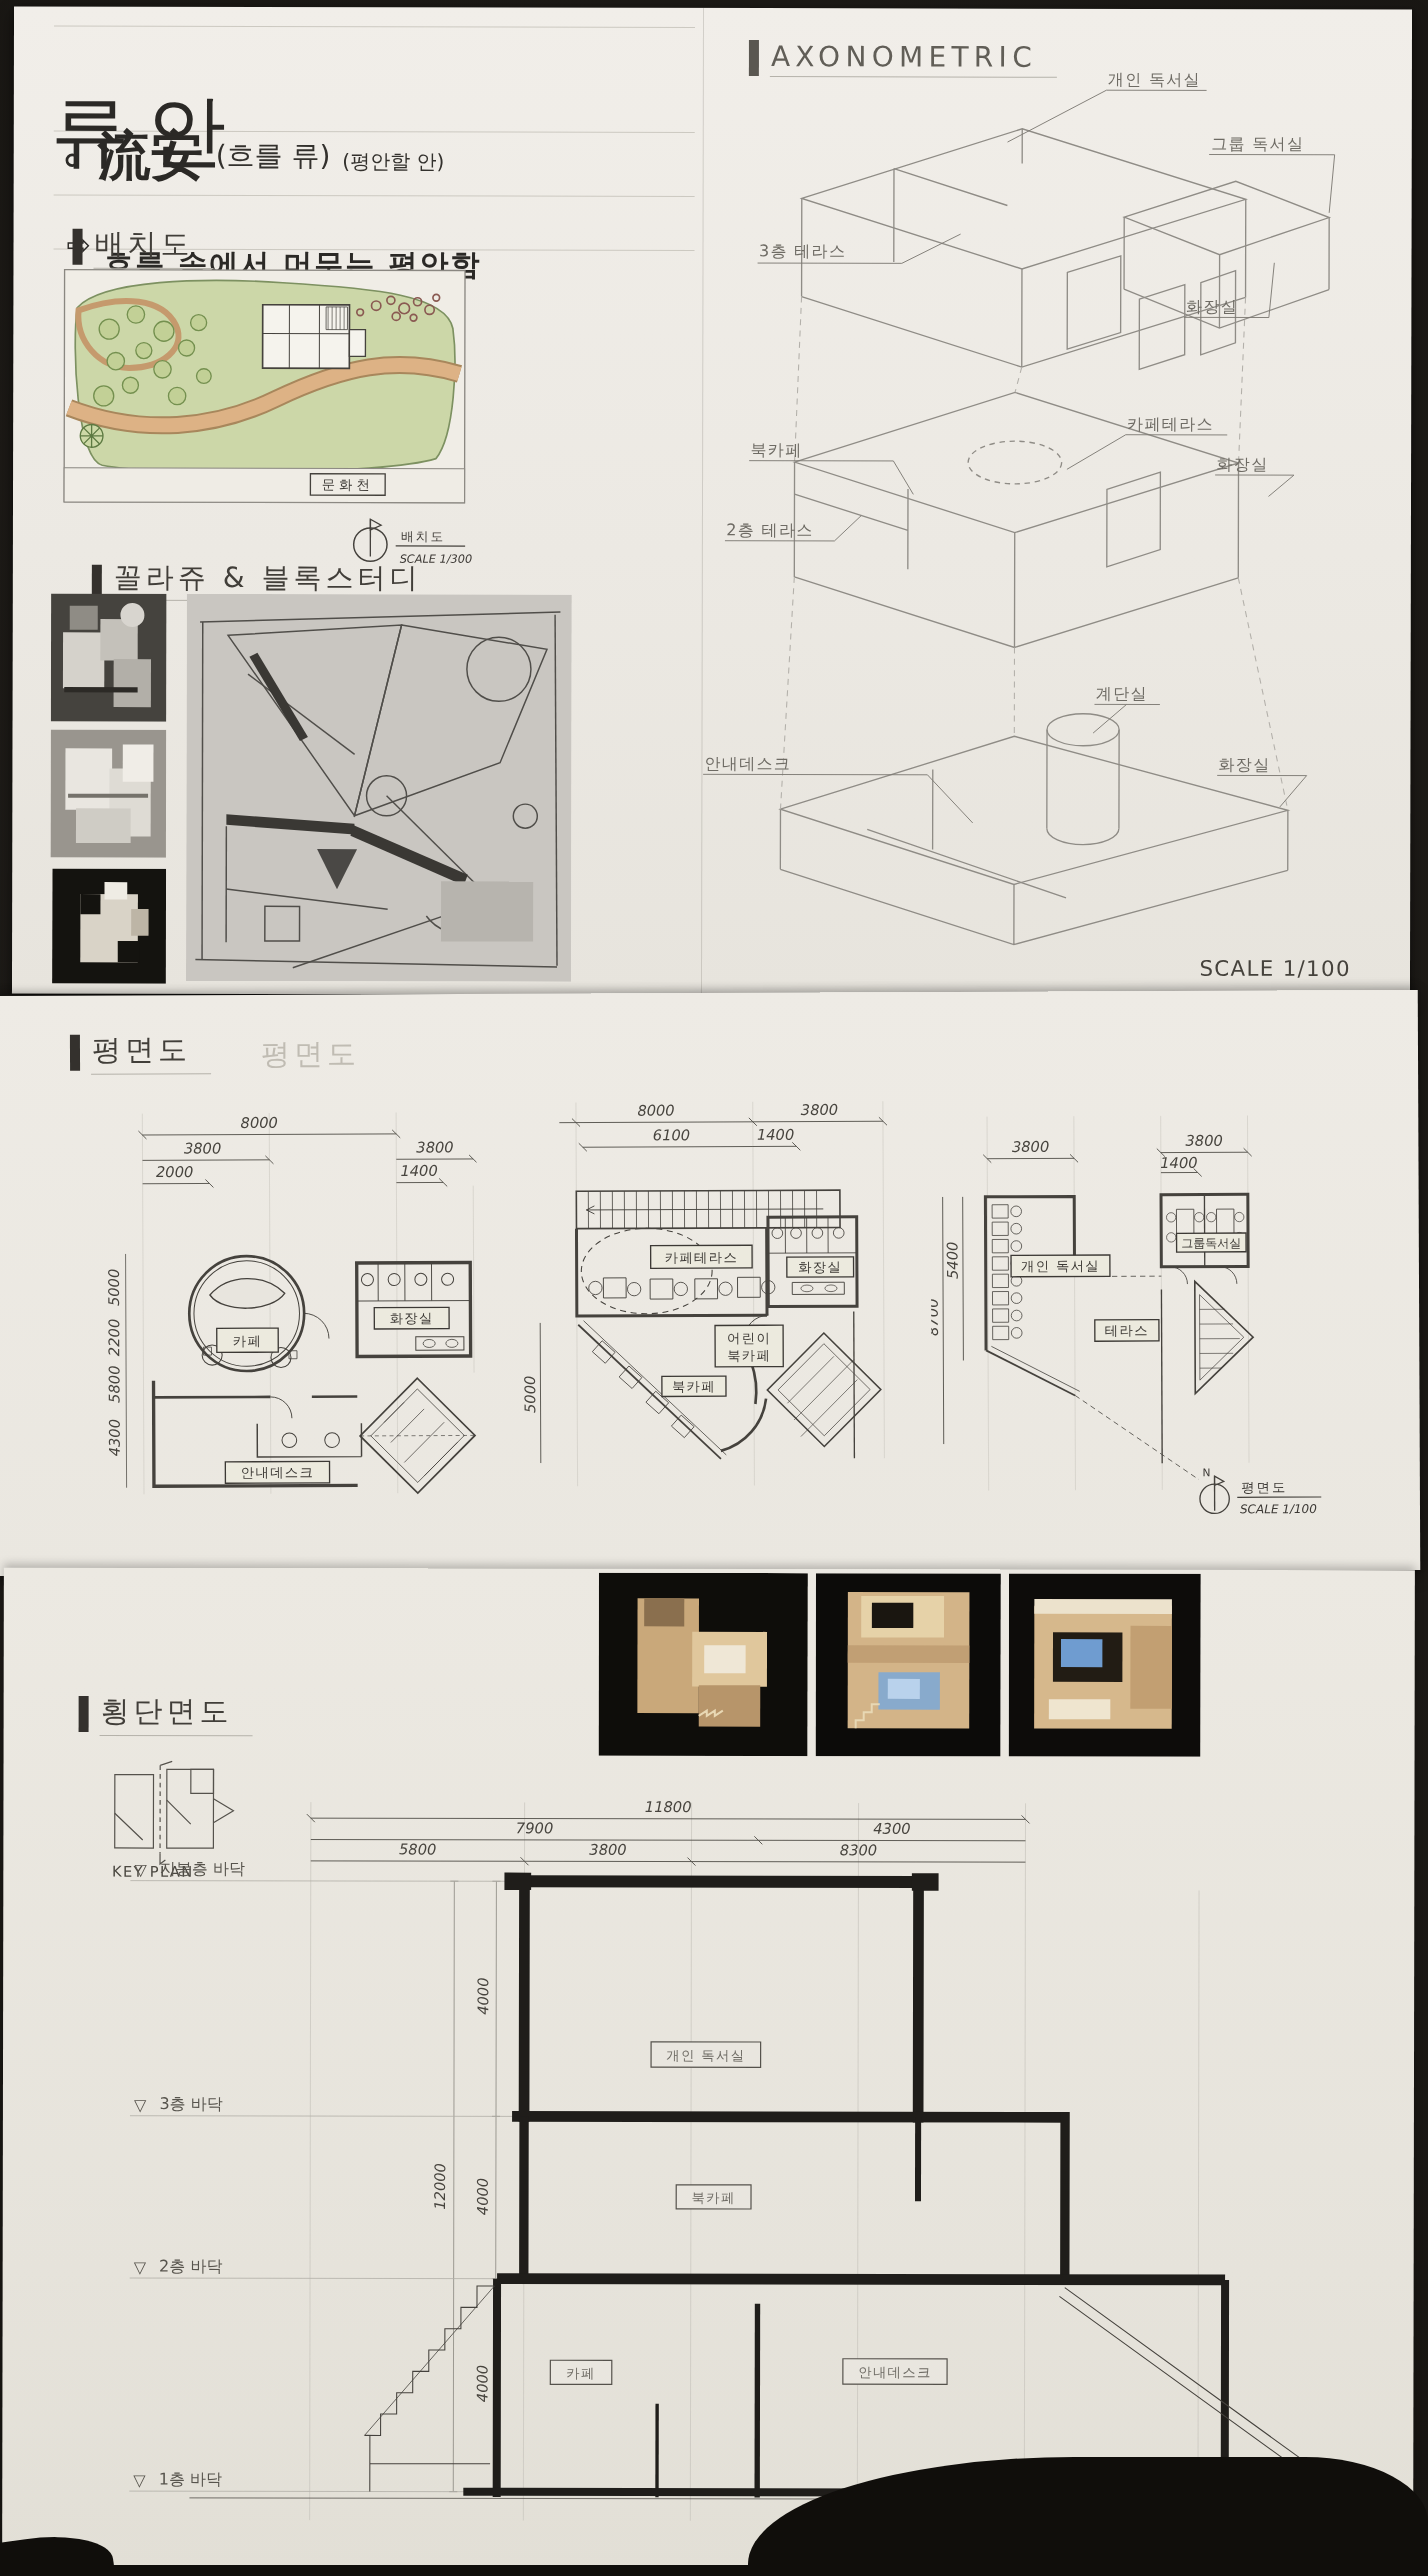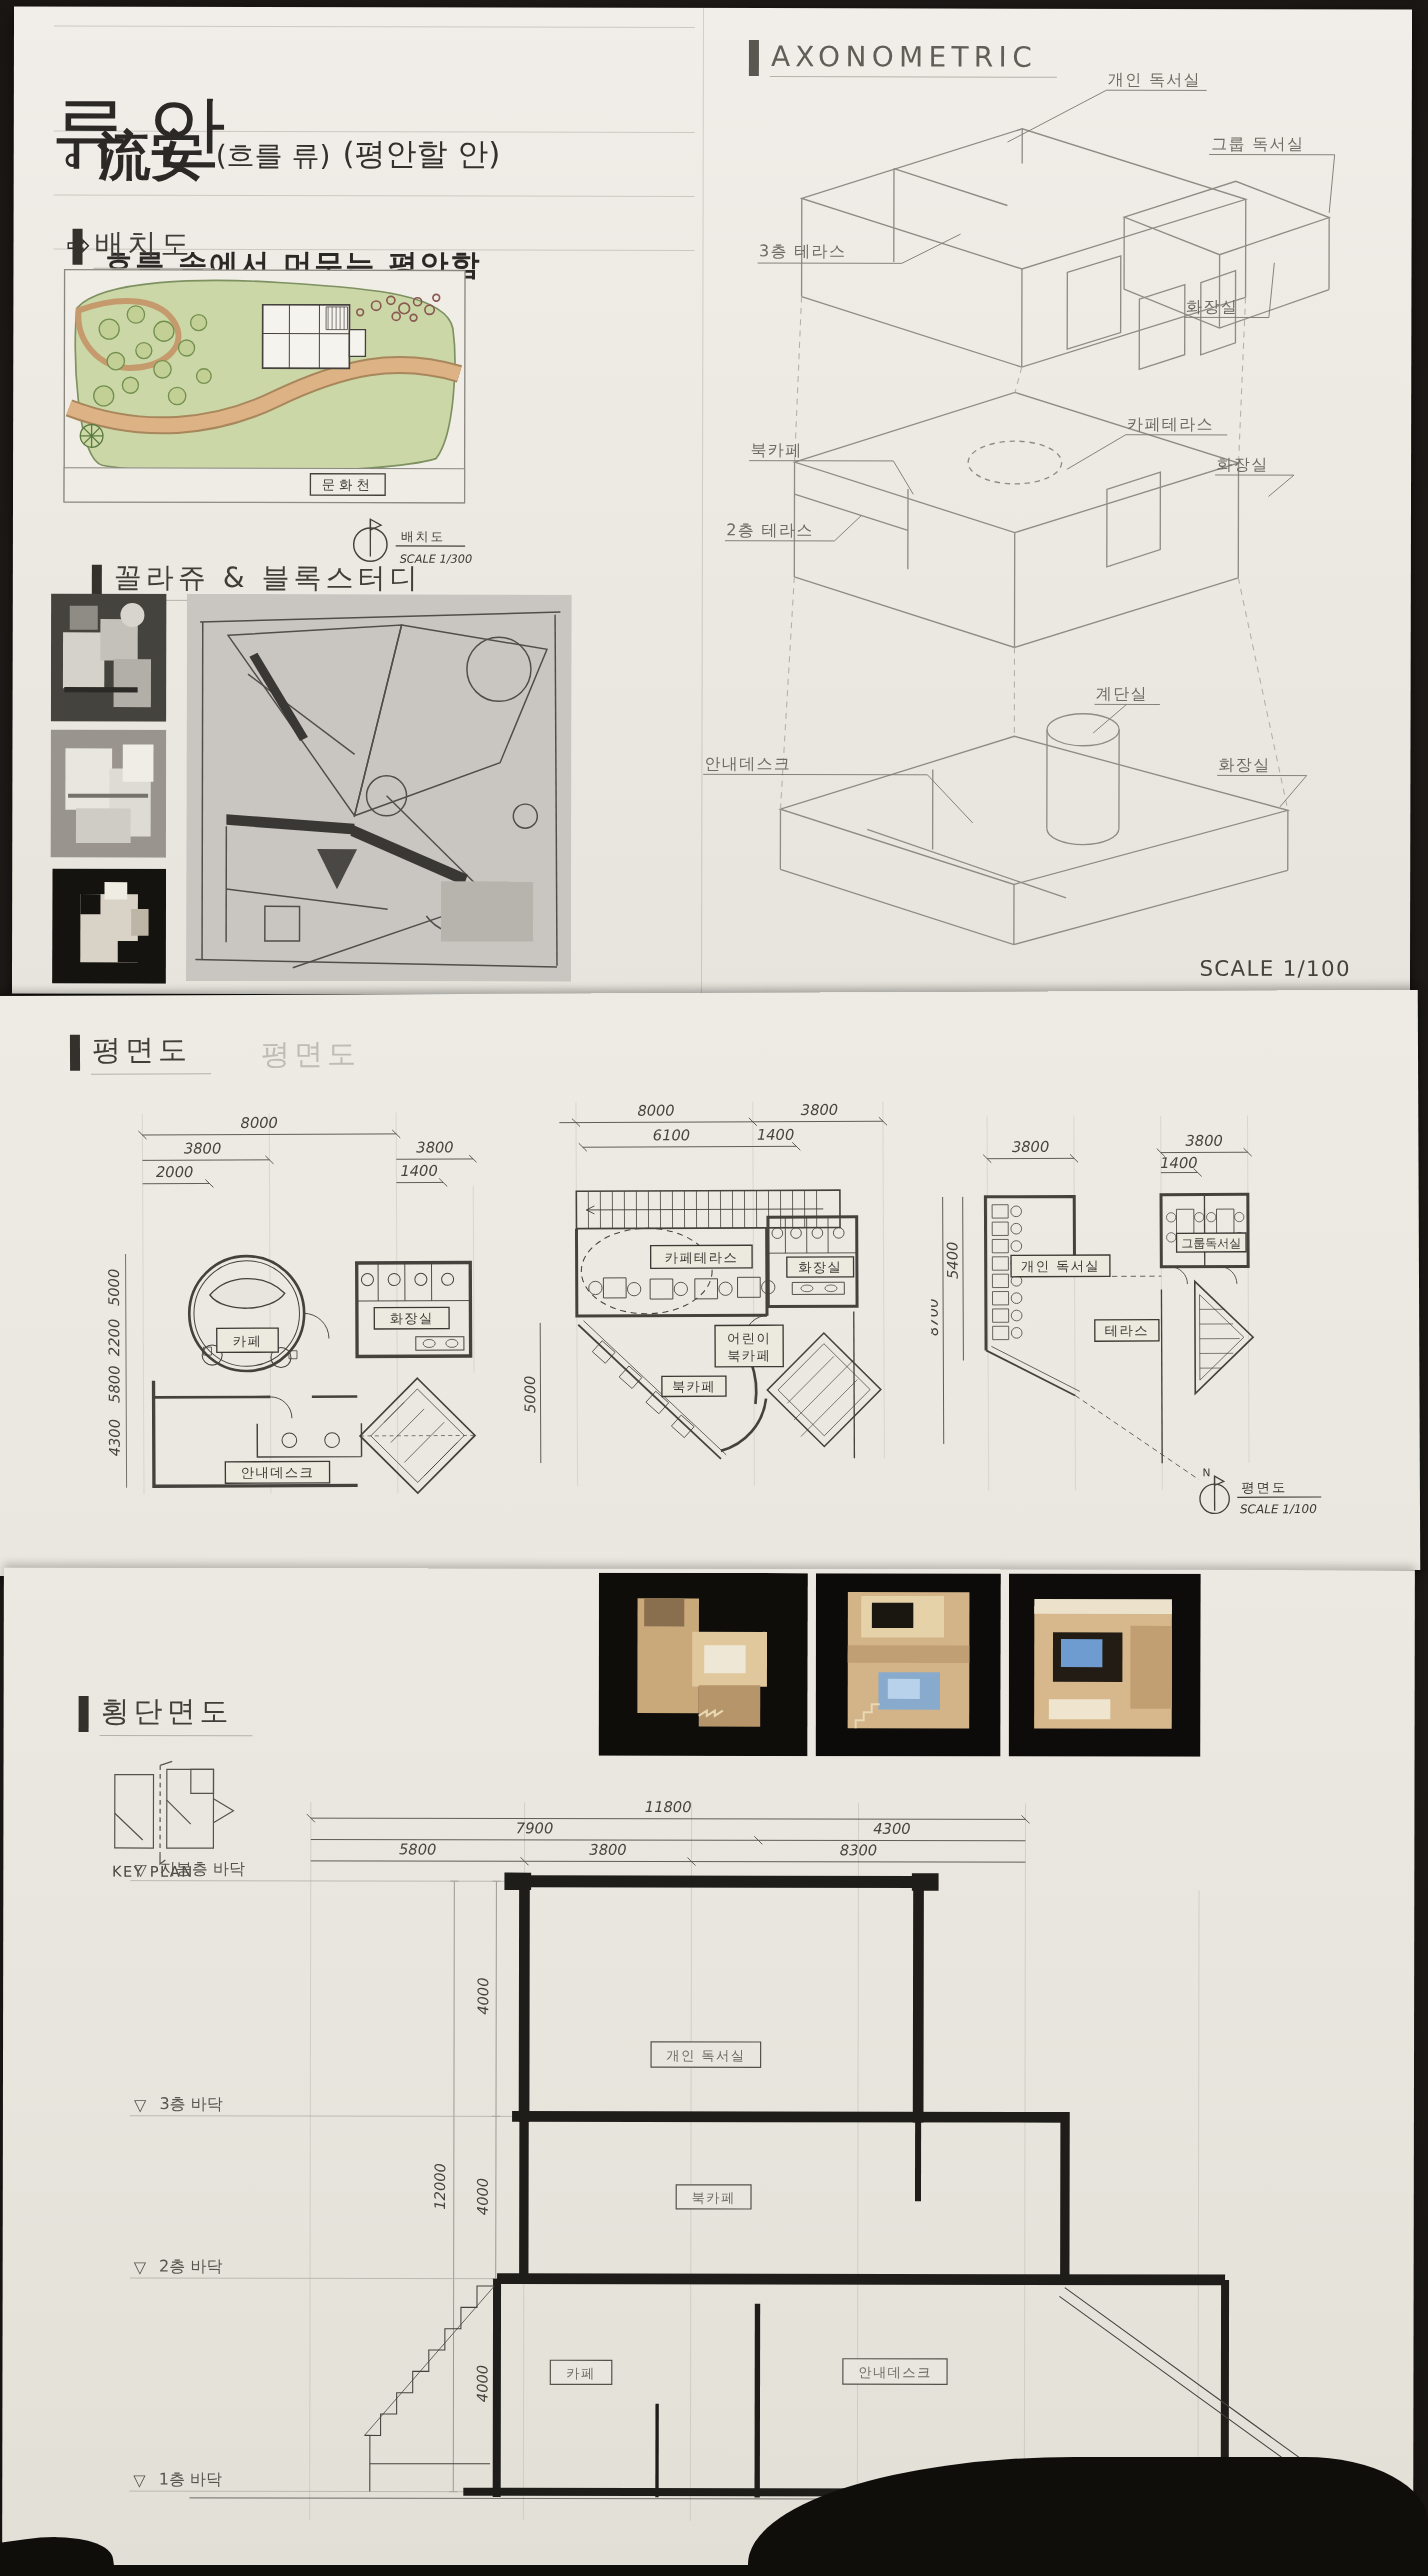--- a/index.html
+++ b/index.html
@@ -40,21 +40,21 @@
     <div class="guide" style="left:40px;top:18.7px;width:641px;"></div>
     <div class="guide" style="left:40px;top:124px;width:641px;"></div>
     <div class="guide" style="left:40px;top:188px;width:641px;"></div>
     <div class="guide" style="left:40px;top:242px;width:641px;"></div>
 
     <div class="abs" style="left:37px;top:27px;font-size:79px;font-weight:normal;letter-spacing:17.4px;color:#2b2926;margin-top:45px;">류안</div>
     <div class="abs" style="left:45px;top:124px;display:flex;align-items:flex-end;gap:12px;">
       <span style="font-size:43px;color:#2b2926;line-height:1;">∘</span>
       <span style="font-size:53px;font-weight:bold;color:#2b2926;line-height:.95;">流安</span>
       <span style="font-size:28px;color:#33312d;padding-bottom:6.7px;">(흐를 류)</span>
-      <span style="font-size:31px;color:#33312d;padding-bottom:6.7px;">(평안할 안)</span>
+      <span style="font-size:20px;color:#33312d;padding-bottom:6.7px;">(평안할 안)</span>
     </div>
     <div class="abs" style="left:53px;top:198px;display:flex;gap:13.4px;align-items:center;">
       <span style="font-size:29px;color:#2b2926;">⇨</span>
       <span style="font-size:29px;font-weight:bold;color:#2b2926;letter-spacing:2px;margin-top:40px;">흐름 속에서 머무는 평안함</span>
     </div>
 
     <div class="hdr" style="left:59px;top:218px;">
       <div class="bar"></div>
       <div class="txt">배치도</div>
     </div>

